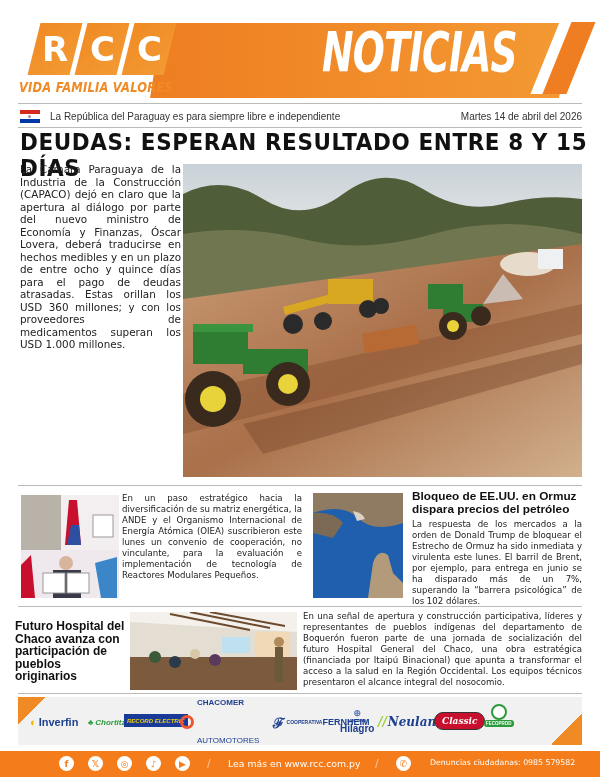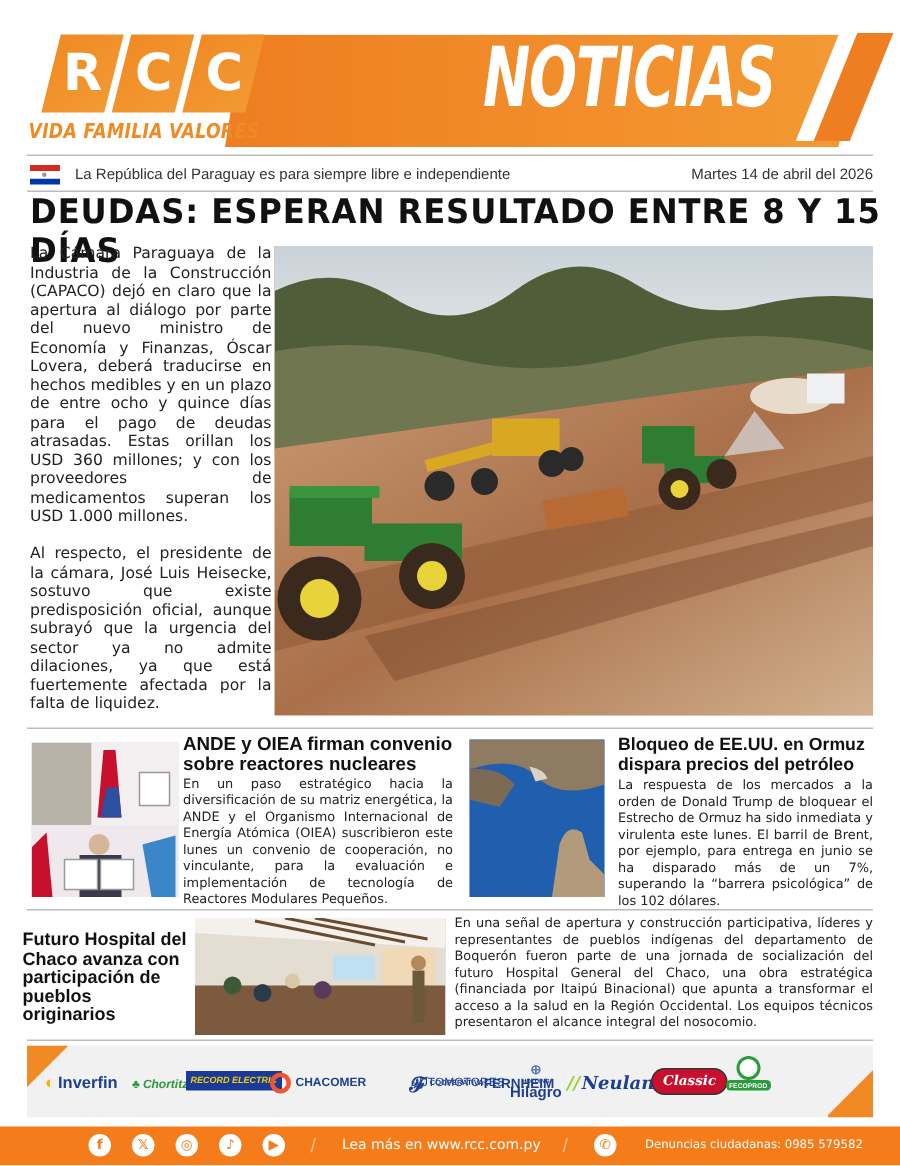--- a/index.html
+++ b/index.html
@@ -89,21 +89,20 @@
   <span class="motto">La República del Paraguay es para siempre libre e independiente</span>
   <span class="date">Martes 14 de abril del 2026</span>
 </div>
 
 <div class="rule" style="top:127px"></div>
 
 <h1 class="headline">DEUDAS: ESPERAN RESULTADO ENTRE 8 Y 15 DÍAS</h1>
 
 <div class="lead-col">
   <p>La Cámara Paraguaya de la Industria de la Construcción (CAPACO) dejó en claro que la apertura al diálogo por parte del nuevo ministro de Economía y Finanzas, Óscar Lovera, deberá traducirse en hechos medibles y en un plazo de entre ocho y quince días para el pago de deudas atrasadas. Estas orillan los USD 360 millones; y con los proveedores de medicamentos superan los USD 1.000 millones.</p>
-  <p>Al respecto, el presidente de la cámara, José Luis Heisecke, sostuvo que existe predisposición oficial, aunque subrayó que la urgencia del sector ya no admite dilaciones,  ya que está fuertemente afectada por la falta de liquidez.</p>
 </div>
 
 <div class="lead-photo">
   <svg width="399" height="313" viewBox="0 0 399 313">
     <defs>
       <linearGradient id="sky" x1="0" y1="0" x2="0" y2="1">
           <stop offset="0" stop-color="#c9d2d8"></stop>
           <stop offset="1" stop-color="#dfe3e4"></stop>
         </linearGradient>
       <linearGradient id="dirt" x1="0" y1="0" x2="1" y2="1">
@@ -161,21 +160,20 @@
     <rect x="0" y="55" width="98" height="48" fill="#efe9ee"></rect>
     <path d="M0 70 L10 60 L14 103 L0 103 Z" fill="#c8102e"></path>
     <circle cx="45" cy="68" r="7" fill="#d8b49a"></circle>
     <rect x="32" y="75" width="28" height="28" fill="#3a3a4a"></rect>
     <rect x="22" y="78" width="22" height="20" fill="#fff" stroke="#999"></rect>
     <rect x="46" y="78" width="22" height="20" fill="#fff" stroke="#999"></rect>
     <path d="M74 68 L96 62 L96 103 L80 103 Z" fill="#3a86c8"></path>
   </svg>
 </div>
 <div class="story" style="left:122px; top:490px; width:180px;">
-  <div class="story-title" style="font-size:12.5px; line-height:12.5px;">ANDE y OIEA firman convenio sobre reactores nucleares</div>
   <div class="story-body" style="font-size:8.6px; line-height:11px; margin-top:3px;">En un paso estratégico hacia la diversificación de su matriz energética, la ANDE y el Organismo Internacional de Energía Atómica (OIEA) suscribieron este lunes un convenio de cooperación, no vinculante, para la evaluación e implementación de tecnología de Reactores Modulares Pequeños.</div>
 </div>
 
 <div class="ormuz-photo">
   <svg width="90" height="105" viewBox="0 0 90 105">
     <rect width="90" height="105" fill="#1f5fae"></rect>
     <path d="M0 0 L90 0 L90 30 Q60 40 45 25 Q30 10 0 20 Z" fill="#8f7a62"></path>
     <path d="M0 20 Q20 18 30 30 L20 45 L0 40 Z" fill="#7d6a55"></path>
     <path d="M55 105 L60 70 Q65 55 75 62 L80 80 L90 90 L90 105 Z" fill="#b39a7a"></path>
     <path d="M40 18 Q50 20 52 26 L44 28 Z" fill="#d9d2c5"></path>
@@ -223,21 +221,21 @@
   </div>
   <div class="logo" style="left:70px; font-size:8px; font-style:italic;">
     <span style="color:#2a9a3a; margin-right:2px;">♣</span>
     <span style="color:#2a9a3a;">Chortitzer</span>
   </div>
   <div class="logo" style="left:106px; top:17px; height:13px; padding:0 3px; background:#1a3a9a; font-size:6px; font-style:italic;">
     <span style="color:#f0d000;">RECORD ELECTRIC</span>
   </div>
   <div class="logo" style="left:162px;">
     <span style="display:inline-block; width:14px; height:14px; border:3px solid #e53; border-radius:50%; margin-right:3px;"></span>
-    <span style="display:flex; flex-direction:row; line-height:8px; font-size:8px; color:#1d3f8f;gap:30px;">
+    <span style="display:flex; flex-direction:column; line-height:8px; font-size:8px; color:#1d3f8f;gap:30px;">
       <span>CHACOMER</span>
       <span style="font-weight:normal;">AUTOMOTORES</span>
     </span>
   </div>
   <div class="logo" style="left:255px;">
     <span style="color:#1d3f8f; font-size:14px; margin-right:2px;">ℱ</span>
     <span style="display:flex; flex-direction:row; line-height:8px; color:#1d3f8f;">
       <span style="font-size:5px;">COOPERATIVA</span>
       <span style="font-size:9px;">FERNHEIM</span>
     </span>

